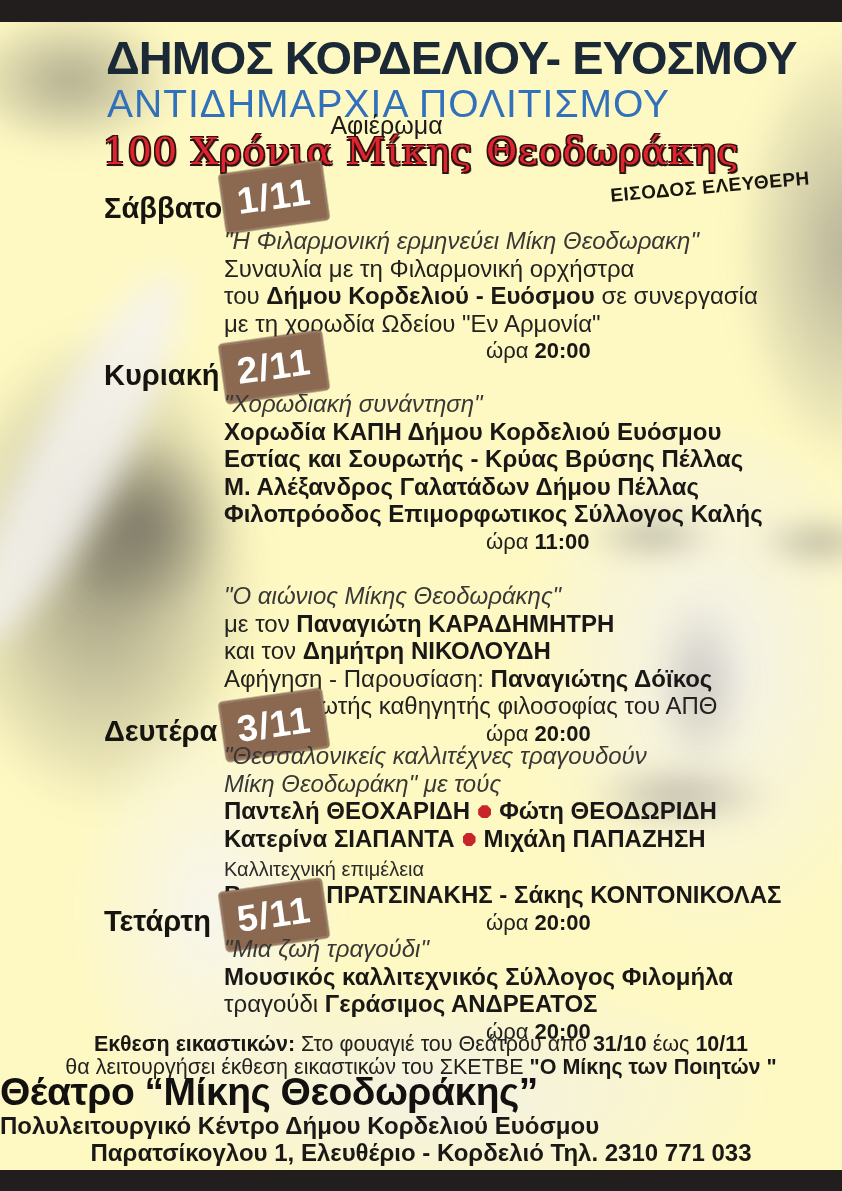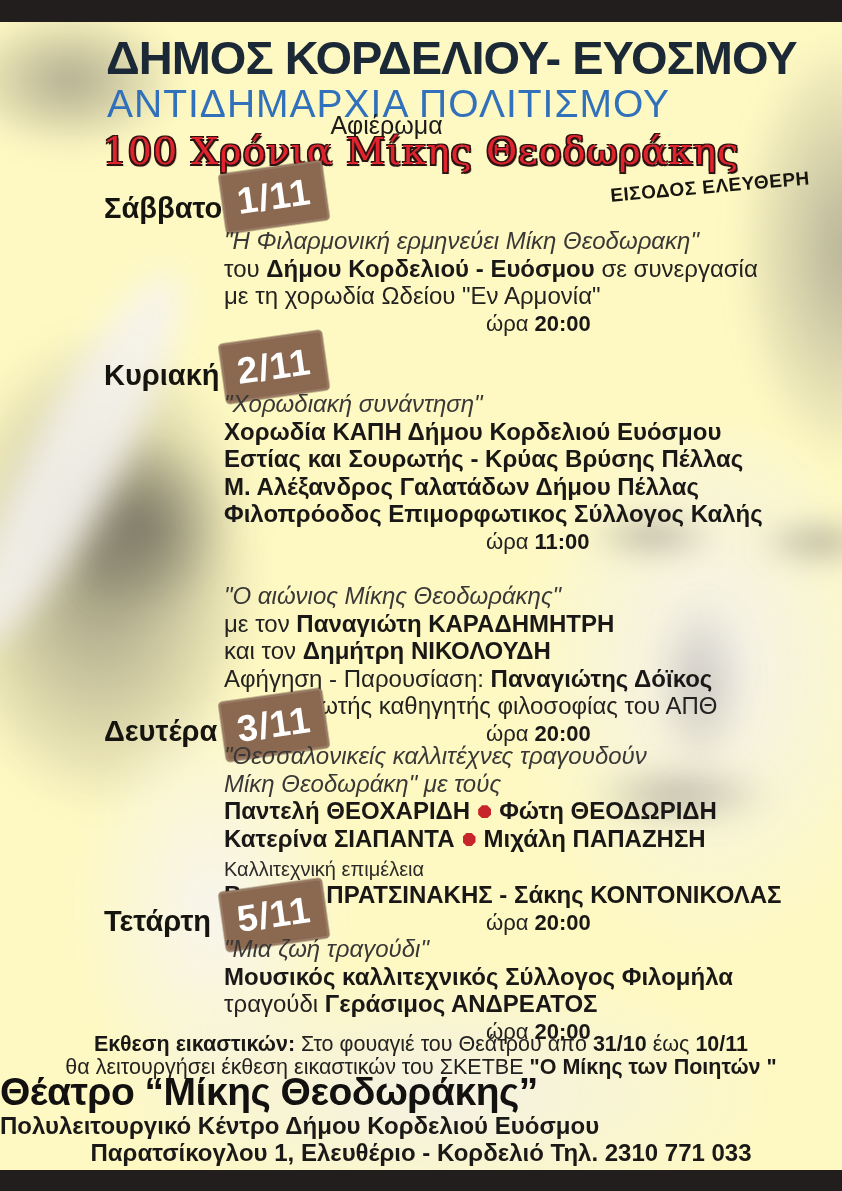--- a/index.html
+++ b/index.html
@@ -89,20 +89,21 @@
   <div id="department" class="abs">ΑΝΤΙΔΗΜΑΡΧΙΑ ΠΟΛΙΤΙΣΜΟΥ</div>
   <div id="tribute-label" class="abs">Αφιέρωμα</div>
   <div id="tribute-title" class="abs">100 Χρόνια Μίκης Θεοδωράκης</div>
   <div id="free-entry" class="abs">ΕΙΣΟΔΟΣ ΕΛΕΥΘΕΡΗ</div>
 
   <div id="events">
       <div class="day-label" style="top: 192px;">Σάββατο</div>
       <div class="stamp" style="left: 222px; top: 167px;">1/11</div>
       <div class="event-lines" style="top: 227px;">
         <div class="line"><span class="seg-italic">"Η Φιλαρμονική ερμηνεύει Μίκη Θεοδωρακη"</span></div>
+        <div class="line"><span class="seg-regular">Συναυλία με τη Φιλαρμονική ορχήστρα</span></div>
         <div class="line"><span class="seg-regular">του </span><span class="seg-bold">Δήμου Κορδελιού - Ευόσμου</span><span class="seg-regular"> σε συνεργασία</span></div>
         <div class="line"><span class="seg-regular">με τη χορωδία Ωδείου "Εν Αρμονία"</span></div>
         <div class="line time"><span class="seg-regular">ώρα </span><span class="seg-bold">20:00</span></div>
       </div>
       <div class="day-label" style="top: 359px;">Κυριακή</div>
       <div class="stamp" style="left: 222px; top: 337px;">2/11</div>
       <div class="event-lines" style="top: 390px;">
         <div class="line"><span class="seg-italic">"Χορωδιακή συνάντηση"</span></div>
         <div class="line"><span class="seg-bold">Χορωδία ΚΑΠΗ Δήμου Κορδελιού Ευόσμου</span></div>
         <div class="line"><span class="seg-bold">Εστίας και Σουρωτής - Κρύας Βρύσης Πέλλας</span></div>

